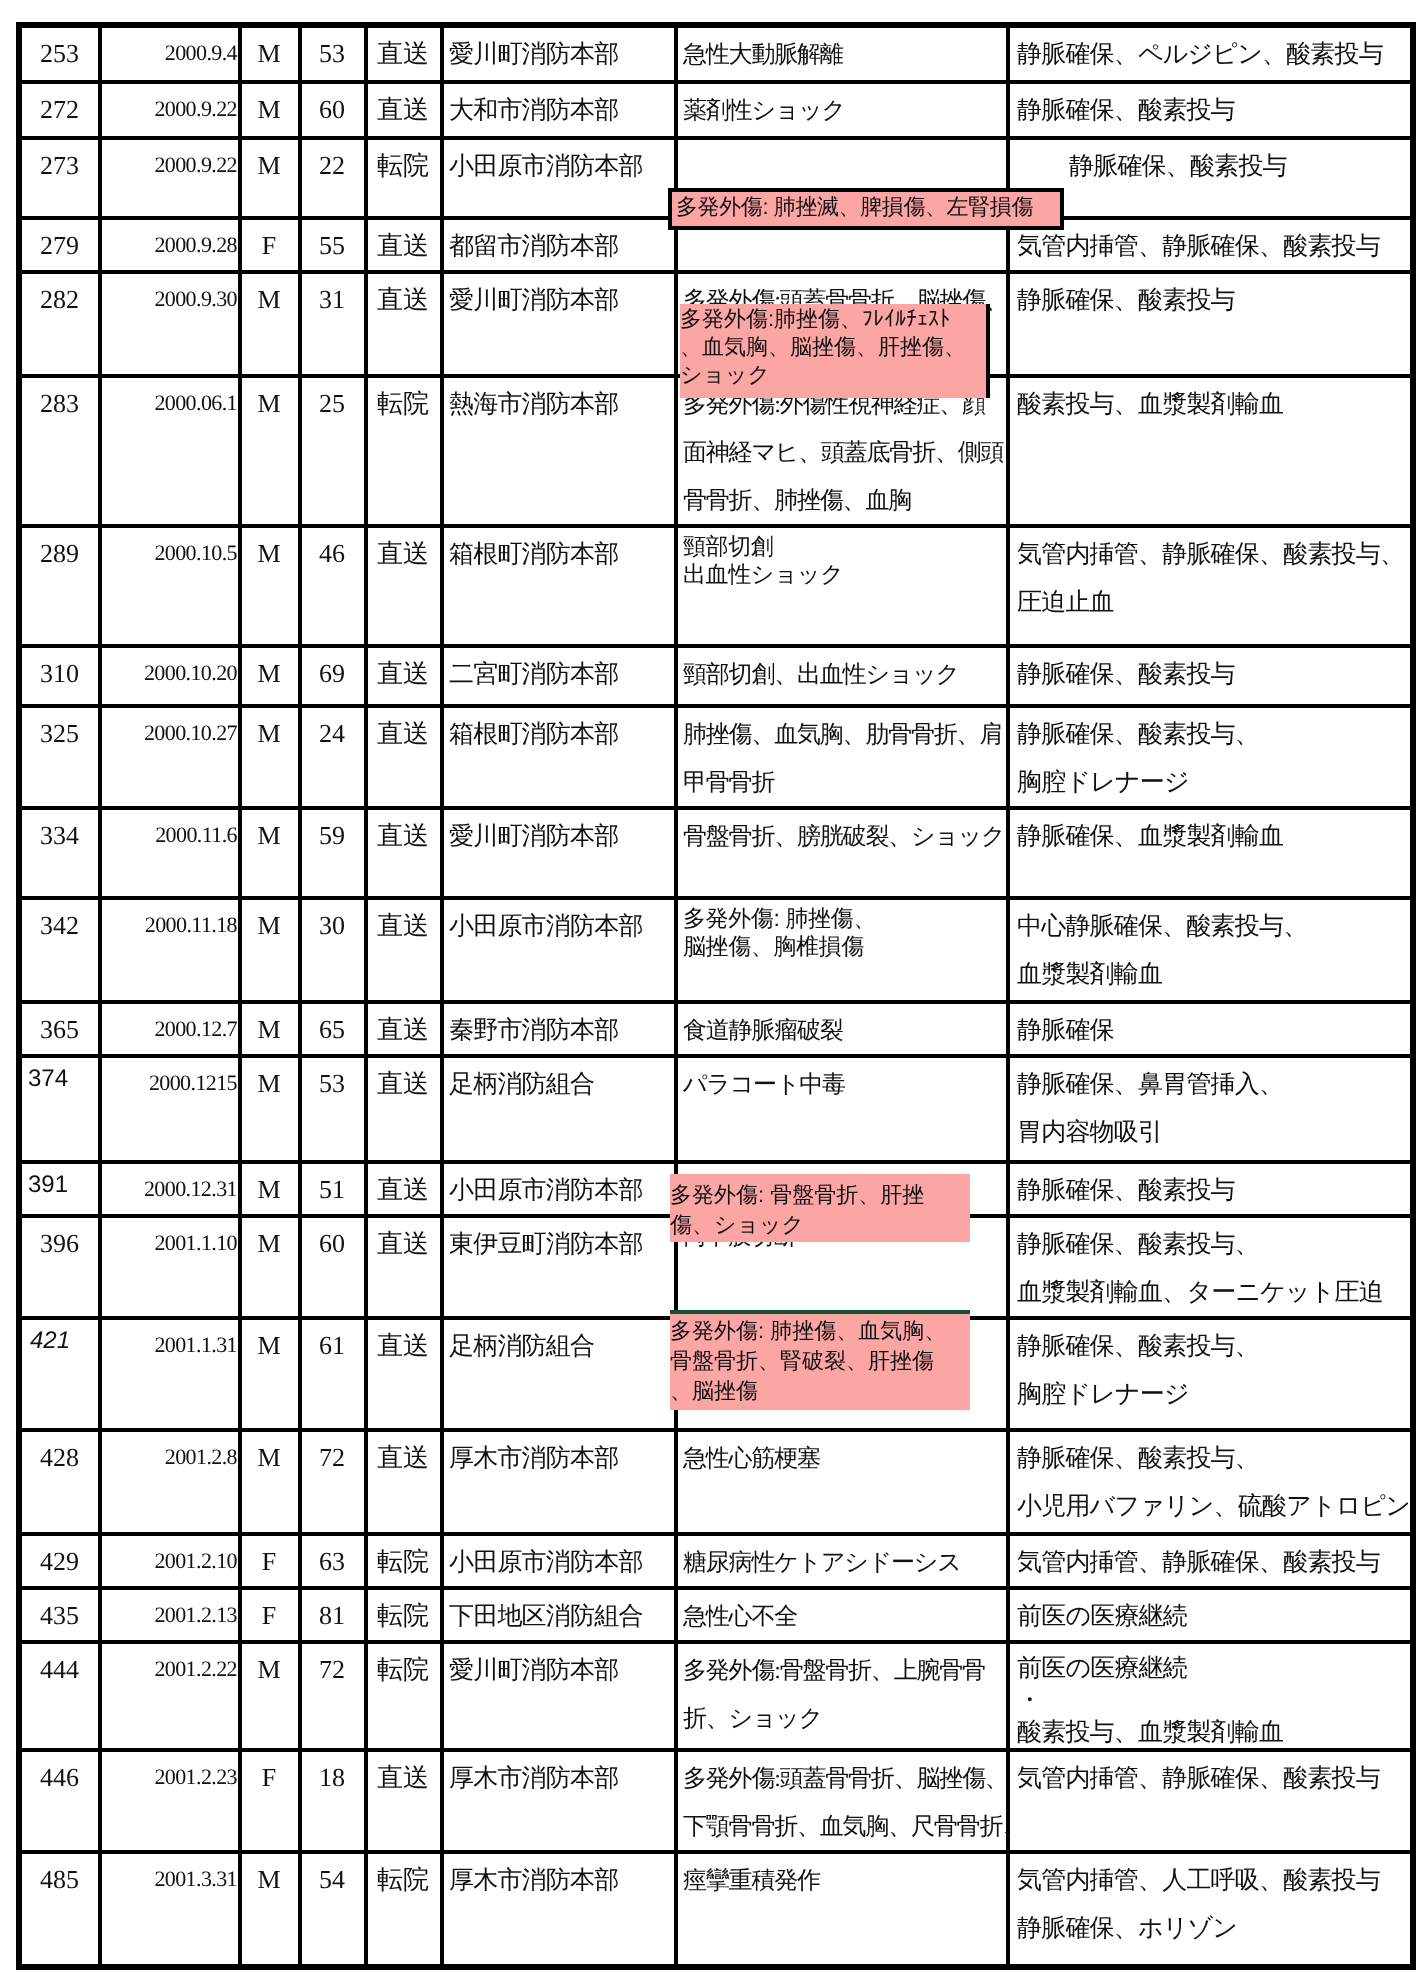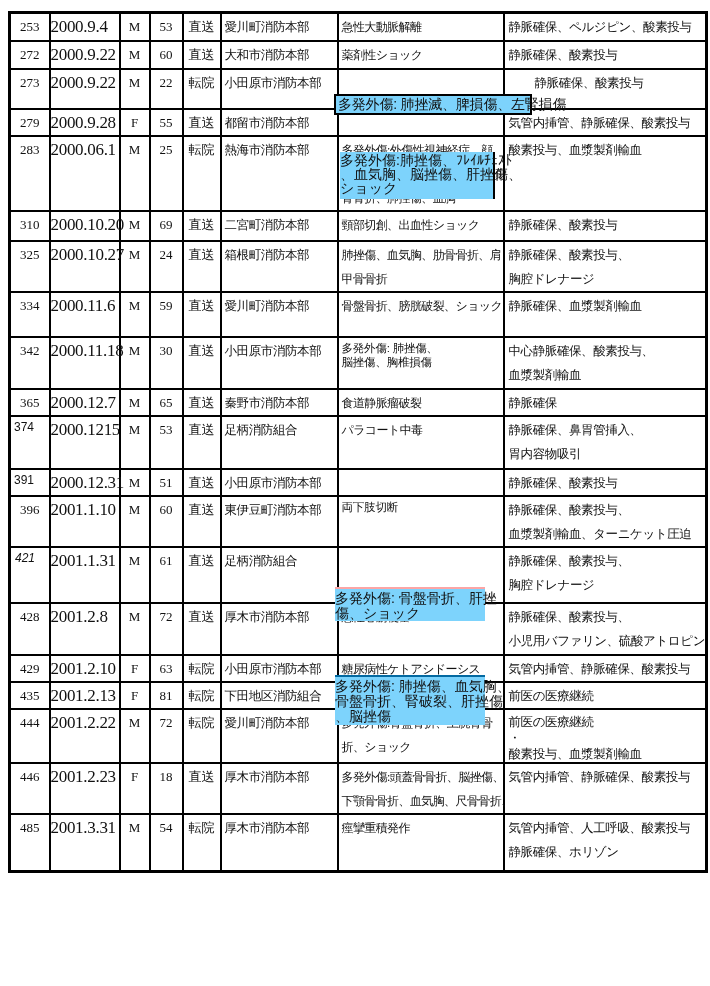--- a/index.html
+++ b/index.html
@@ -4,43 +4,43 @@
 <style>
   html,body{margin:0;padding:0;background:#fff;}
   .page{position:relative;width:710px;height:986px;background:#fff;overflow:hidden;
         font-family:"Liberation Serif",serif;color:#111;}
   table.tbl{position:absolute;left:8px;top:11px;width:697px;border-collapse:collapse;
         table-layout:fixed;background:#fff;border:3px solid #000;}
   td{border:2px solid #000;vertical-align:top;white-space:pre;overflow:visible;
      font-family:"Liberation Serif",serif;font-size:13px;line-height:24px;
      padding:1px 0 0 0;color:#111;}
   .c-id{text-align:center;}
-  .c-date{text-align:left;font-size:17px;letter-spacing:-0.3px;}
+  .c-date{text-align:right;font-size:11px;letter-spacing:-0.3px;}
   .c-sex,.c-age,.c-type{text-align:center;}
   .c-dept{padding-left:3px;font-size:12.5px;letter-spacing:-0.4px;}
   .c-diag{padding-left:3px;font-size:12px;letter-spacing:-0.6px;}
   .c-treat{padding-left:4px;font-size:12.5px;letter-spacing:-0.4px;}
   tr.gothic-diag td.c-diag{font-family:"Liberation Sans",sans-serif;font-size:11.5px;
      line-height:14px;letter-spacing:-0.2px;padding-top:3px;}
   tr.sans-id td.c-id{font-family:"Liberation Sans",sans-serif;text-align:left;
      padding-left:3px;font-size:12px;line-height:15px;padding-top:3px;}
   tr.pad-treat td.c-treat{padding-left:30px;}
   tr.tight-treat td.c-treat{line-height:16px;padding-top:4px;}
   .idbox{background:#fff;display:inline-block;position:relative;z-index:3;
      padding:0 6px 1px 2px;left:-1px;font-style:italic;}
-  .overlay{position:absolute;background:#7dd3fc;z-index:2;color:#111;
-     font-family:"Liberation Sans",sans-serif;font-size:14px;line-height:14px;
+  .overlay{position:absolute;background:#fca5a5;z-index:2;color:#111;
+     font-family:"Liberation Sans",sans-serif;font-size:11px;line-height:14px;
      white-space:pre;}
   .box1{left:334px;top:94px;width:190px;height:15px;border:2px solid #000;
      padding:1px 2px;letter-spacing:-0.2px;}
   .box2{left:340px;top:112px;width:153px;height:46px;border-right:2px solid #000;
      padding-top:1px;margin-top:40px;}
   .box391{left:335px;top:587px;width:150px;height:30px;border-top:2px solid #fca5a5;
      padding-top:2px;line-height:15px;}
-  .box421{left:335px;top:675px;width:150px;height:46px;border-top:2px solid #0369a1;
+  .box421{left:335px;top:655px;width:150px;height:46px;border-top:2px solid #14532d;
      padding-top:2px;line-height:15px;}
 </style>
 </head>
 <body>
 
 <div class="page">
 
   <table class="tbl">
     <colgroup>
       <col style="width:40px">
@@ -86,31 +86,54 @@
         <tr style="height: 23px;">
       <td class="c-id">279</td>
       <td class="c-date">2000.9.28</td>
       <td class="c-sex">F</td>
       <td class="c-age">55</td>
       <td class="c-type">直送</td>
       <td class="c-dept">都留市消防本部</td>
       <td class="c-diag"></td>
       <td class="c-treat">気管内挿管、静脈確保、酸素投与</td>
     </tr>
+        <tr style="height: 52px;">
+      <td class="c-id">282</td>
+      <td class="c-date">2000.9.30</td>
+      <td class="c-sex">M</td>
+      <td class="c-age">31</td>
+      <td class="c-type">直送</td>
+      <td class="c-dept">愛川町消防本部</td>
+      <td class="c-diag">多発外傷:頭蓋骨骨折、脳挫傷、
+多発肋骨骨折、肝破裂</td>
+      <td class="c-treat">静脈確保、酸素投与</td>
+    </tr>
         <tr style="height: 70px;">
       <td class="c-id">283</td>
       <td class="c-date">2000.06.1</td>
       <td class="c-sex">M</td>
       <td class="c-age">25</td>
       <td class="c-type">転院</td>
       <td class="c-dept">熱海市消防本部</td>
       <td class="c-diag">多発外傷:外傷性視神経症、顔
 面神経マヒ、頭蓋底骨折、側頭
 骨骨折、肺挫傷、血胸</td>
       <td class="c-treat">酸素投与、血漿製剤輸血</td>
+    </tr>
+        <tr class="gothic-diag" style="height: 60px;">
+      <td class="c-id">289</td>
+      <td class="c-date">2000.10.5</td>
+      <td class="c-sex">M</td>
+      <td class="c-age">46</td>
+      <td class="c-type">直送</td>
+      <td class="c-dept">箱根町消防本部</td>
+      <td class="c-diag">頸部切創
+出血性ショック</td>
+      <td class="c-treat">気管内挿管、静脈確保、酸素投与、
+圧迫止血</td>
     </tr>
         <tr style="height: 30px; margin-top: 44px;">
       <td class="c-id">310</td>
       <td class="c-date">2000.10.20</td>
       <td class="c-sex">M</td>
       <td class="c-age">69</td>
       <td class="c-type">直送</td>
       <td class="c-dept">二宮町消防本部</td>
       <td class="c-diag">頸部切創、出血性ショック</td>
       <td class="c-treat">静脈確保、酸素投与</td>

